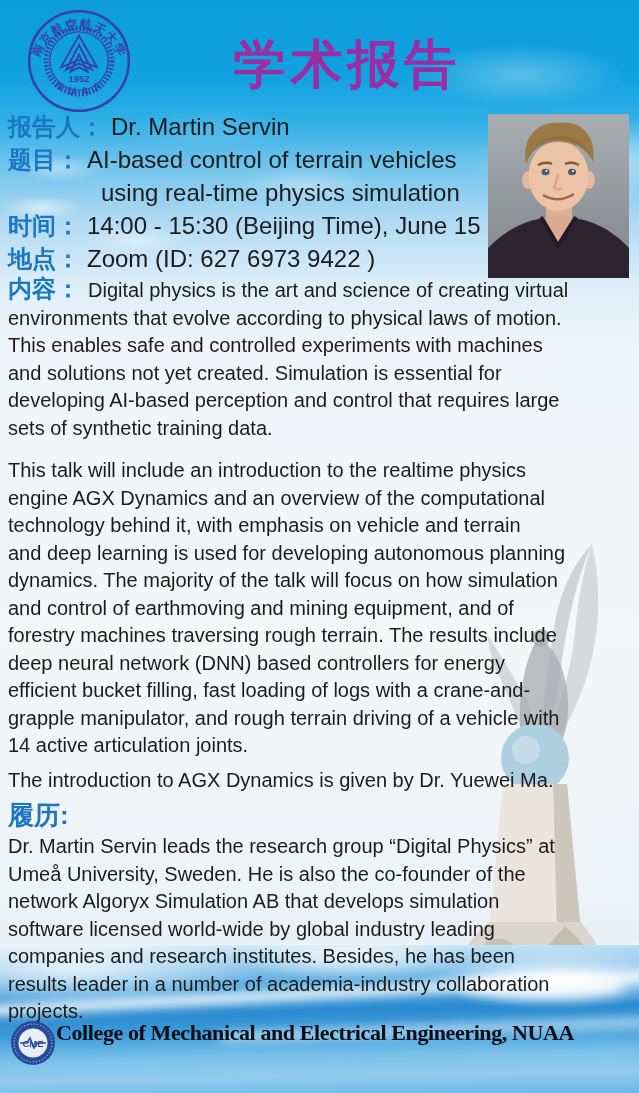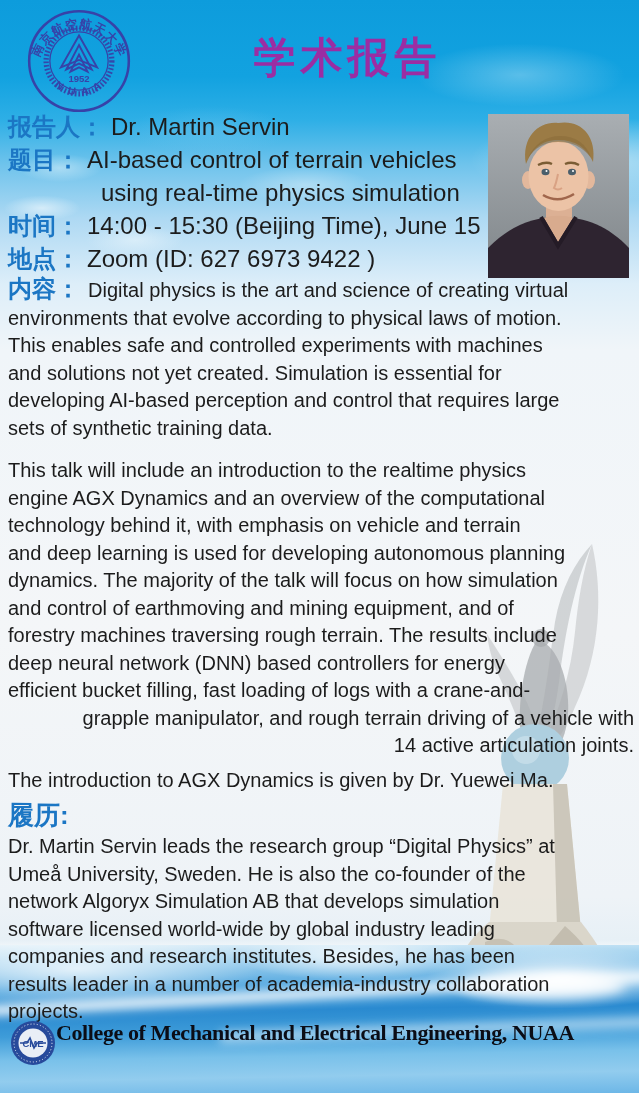--- a/index.html
+++ b/index.html
@@ -41,21 +41,21 @@
     position:absolute;left:460px;top:28px;width:165px;height:26px;border-radius:50%;
     background:rgba(255,255,255,.85);filter:blur(6px);
   }
   
   .statue{position:absolute;left:425px;top:522px;z-index:1;}
   
   .nuaa-logo{position:absolute;left:26px;top:8px;z-index:3;}
   .page-title{
     position:absolute;left:0;right:0;top:30px;margin:0;z-index:3;
     text-align:center;padding-left:56px;
-    font-size:42px;font-weight:bold;letter-spacing:5px;color:#9B2DA3;
+    font-size:52px;font-weight:bold;letter-spacing:5px;color:#9B2DA3;
   }
   .photo{position:absolute;left:488px;top:114px;z-index:4;line-height:0;}
   
   .main{position:absolute;left:8px;top:110px;width:626px;z-index:3;color:#1c1c1c;}
   .info-row{display:flex;font-size:24px;line-height:33px;}
   .info-label{color:#1B76C4;font-weight:bold;flex:none;margin-right:7px;white-space:nowrap;text-align:center;}
   .topic-line2{margin-left:14px;}
   .para{margin:0;font-size:20px;line-height:27.5px;}
   .para .inline-label{color:#1B76C4;font-weight:bold;font-size:24px;margin-right:8px;}
   .pline{white-space:nowrap;}
@@ -191,22 +191,22 @@
     <p class="para p2">
       <span class="pline" style="display:block;">This talk will include an introduction to the realtime physics</span>
       <span class="pline" style="display:block;">engine AGX Dynamics and an overview of the computational</span>
       <span class="pline" style="display:block;">technology behind it, with emphasis on vehicle and terrain</span>
       <span class="pline" style="display:block;">and deep learning is used for developing autonomous planning</span>
       <span class="pline" style="display:block;">dynamics. The majority of the talk will focus on how simulation</span>
       <span class="pline" style="display:block;">and control of earthmoving and mining equipment, and of</span>
       <span class="pline" style="display:block;">forestry machines traversing rough terrain. The results include</span>
       <span class="pline" style="display:block;">deep neural network (DNN) based controllers for energy</span>
       <span class="pline" style="display:block;">efficient bucket filling, fast loading of logs with a crane-and-</span>
-      <span class="pline" style="display:block;text-align:right;">grapple manipulator, and rough terrain driving of a vehicle with</span>
-      <span class="pline" style="display:block;text-align:right;">14 active articulation joints.</span>
+      <span class="pline" style="display:block;">grapple manipulator, and rough terrain driving of a vehicle with</span>
+      <span class="pline" style="display:block;">14 active articulation joints.</span>
     </p>
 
     <p class="para p3">The introduction to AGX Dynamics is given by Dr. Yuewei Ma.</p>
 
     <h2 class="bio-label">履历:</h2>
 
     <p class="para">
       <span class="pline" style="display:block;">Dr. Martin Servin leads the research group “Digital Physics” at</span>
       <span class="pline" style="display:block;">Umeå University, Sweden. He is also the co-founder of the</span>
       <span class="pline" style="display:block;">network Algoryx Simulation AB that develops simulation</span>

